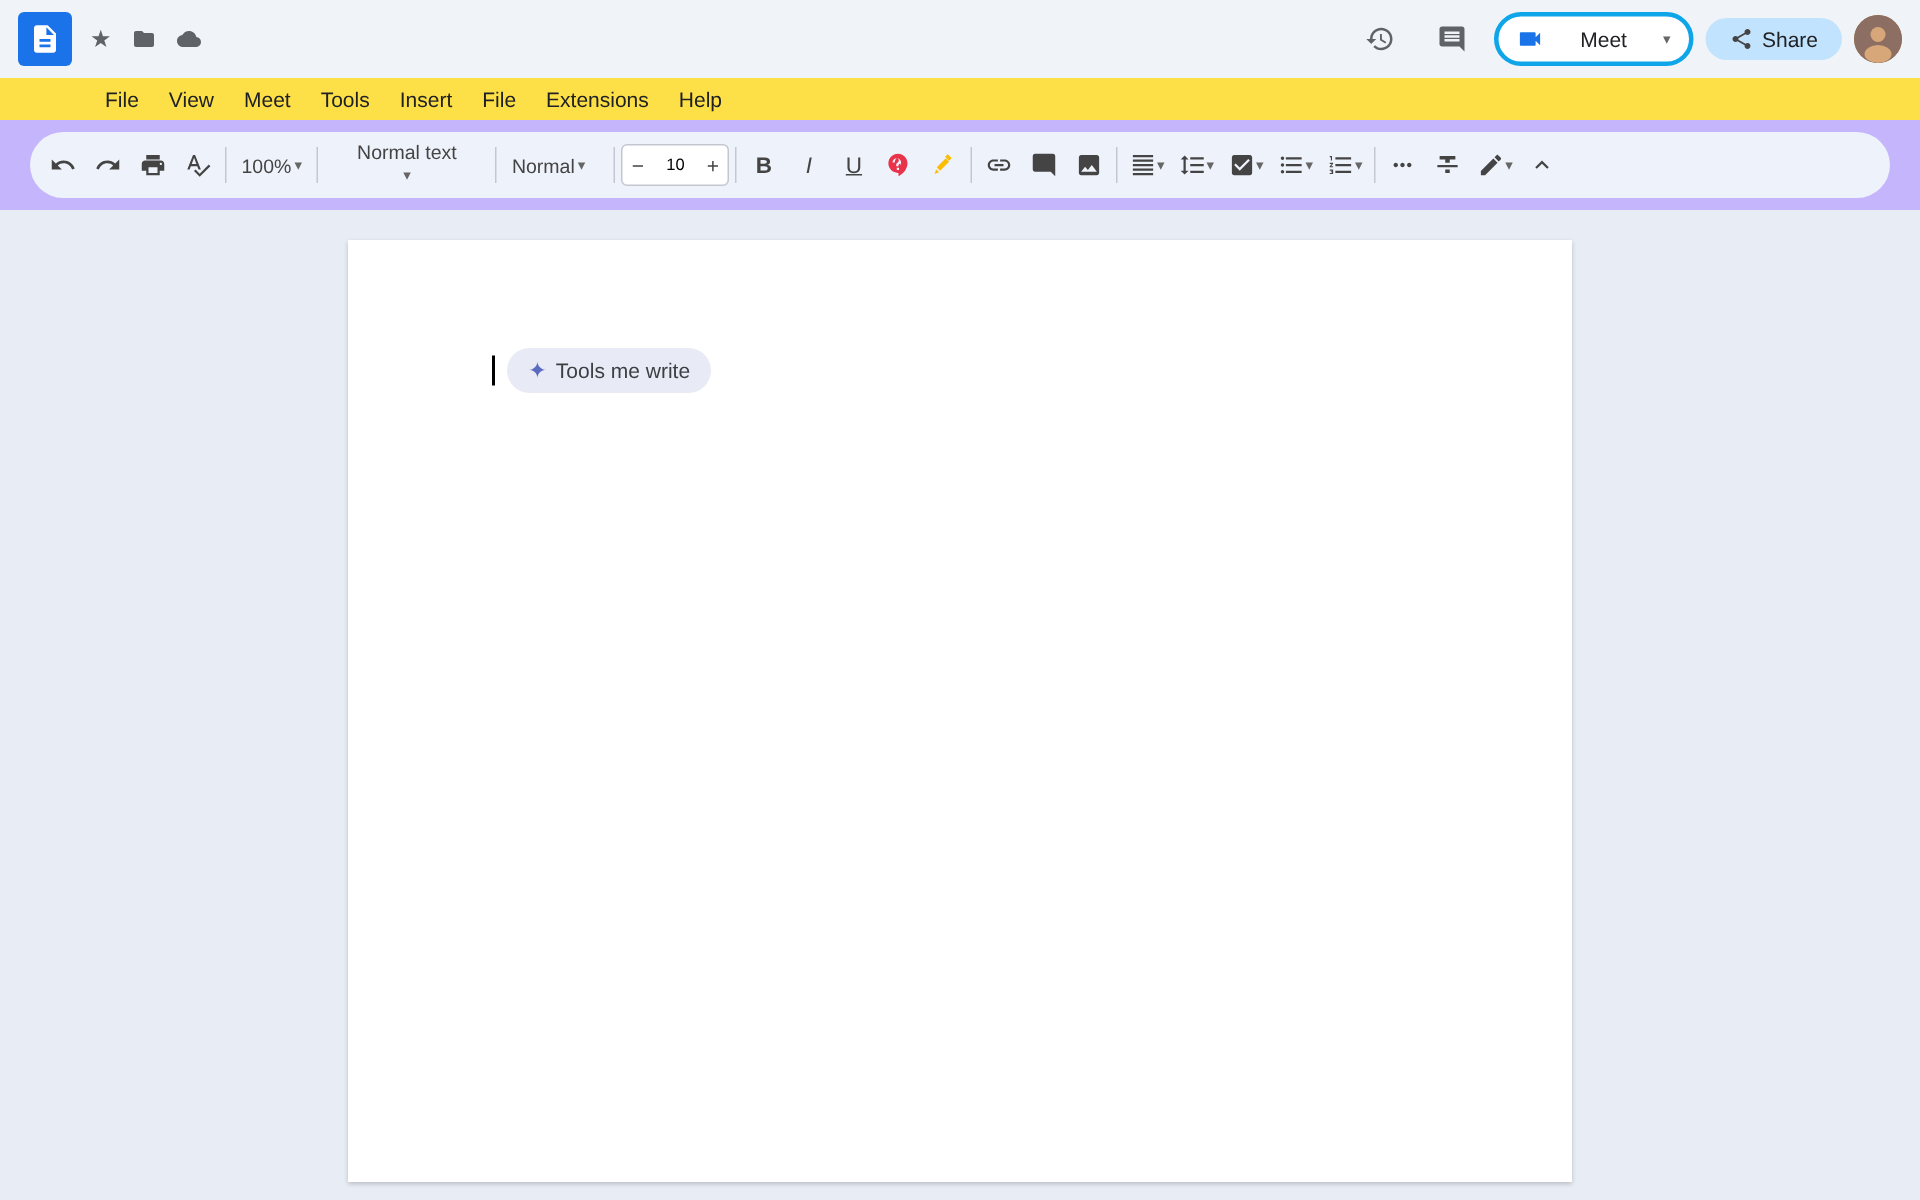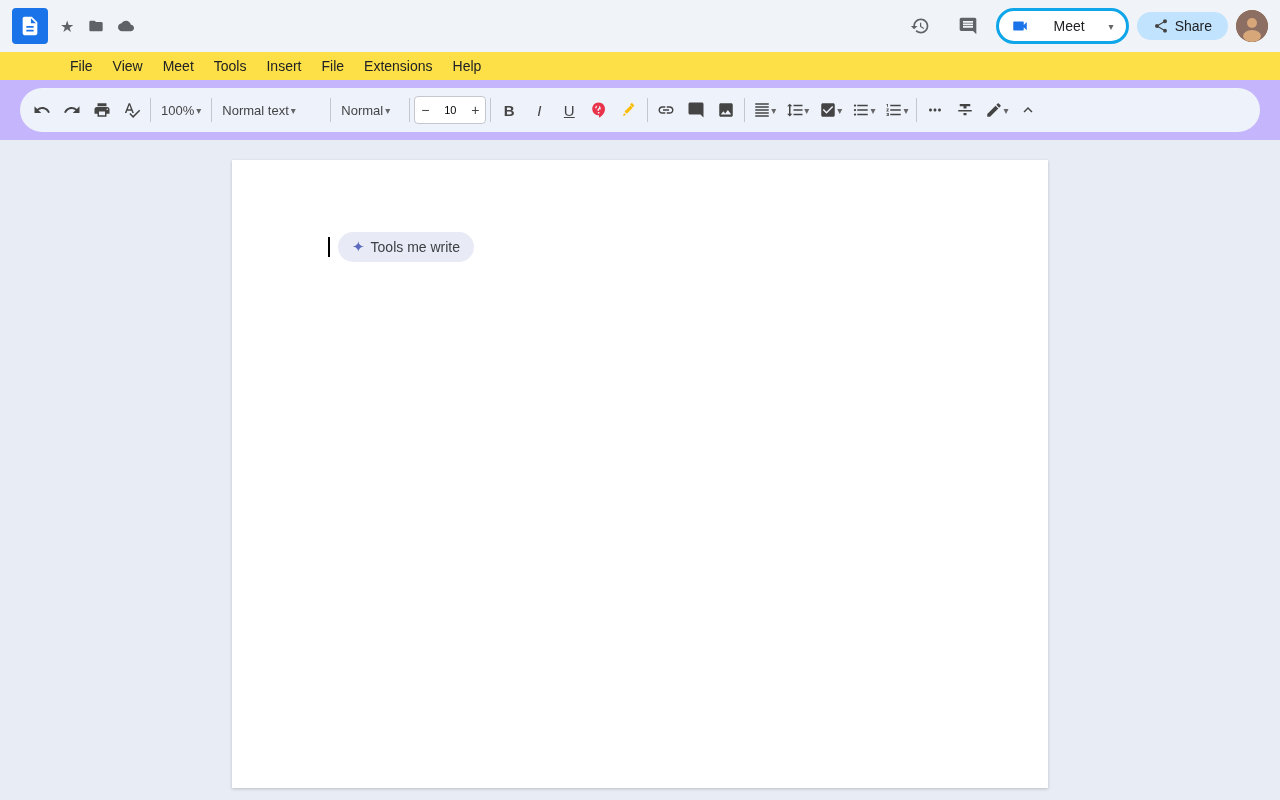--- a/index.html
+++ b/index.html
@@ -301,21 +301,21 @@
         </svg>
     </div>
     <div class="toolbar-divider"></div>
 
     <div class="toolbar-select">
       <span>100%</span>
       <span class="chevron-icon">▾</span>
     </div>
     <div class="toolbar-divider"></div>
 
-    <div class="toolbar-select" style="min-width:110px;">
+    <div class="toolbar-select" style="min-width:110px;flex-direction:column;">
       <span>Normal text</span>
       <span class="chevron-icon">▾</span>
     </div>
     <div class="toolbar-divider"></div>
 
     <div class="toolbar-select" style="min-width:70px;">
       <span>Normal</span>
       <span class="chevron-icon">▾</span>
     </div>
     <div class="toolbar-divider"></div>

